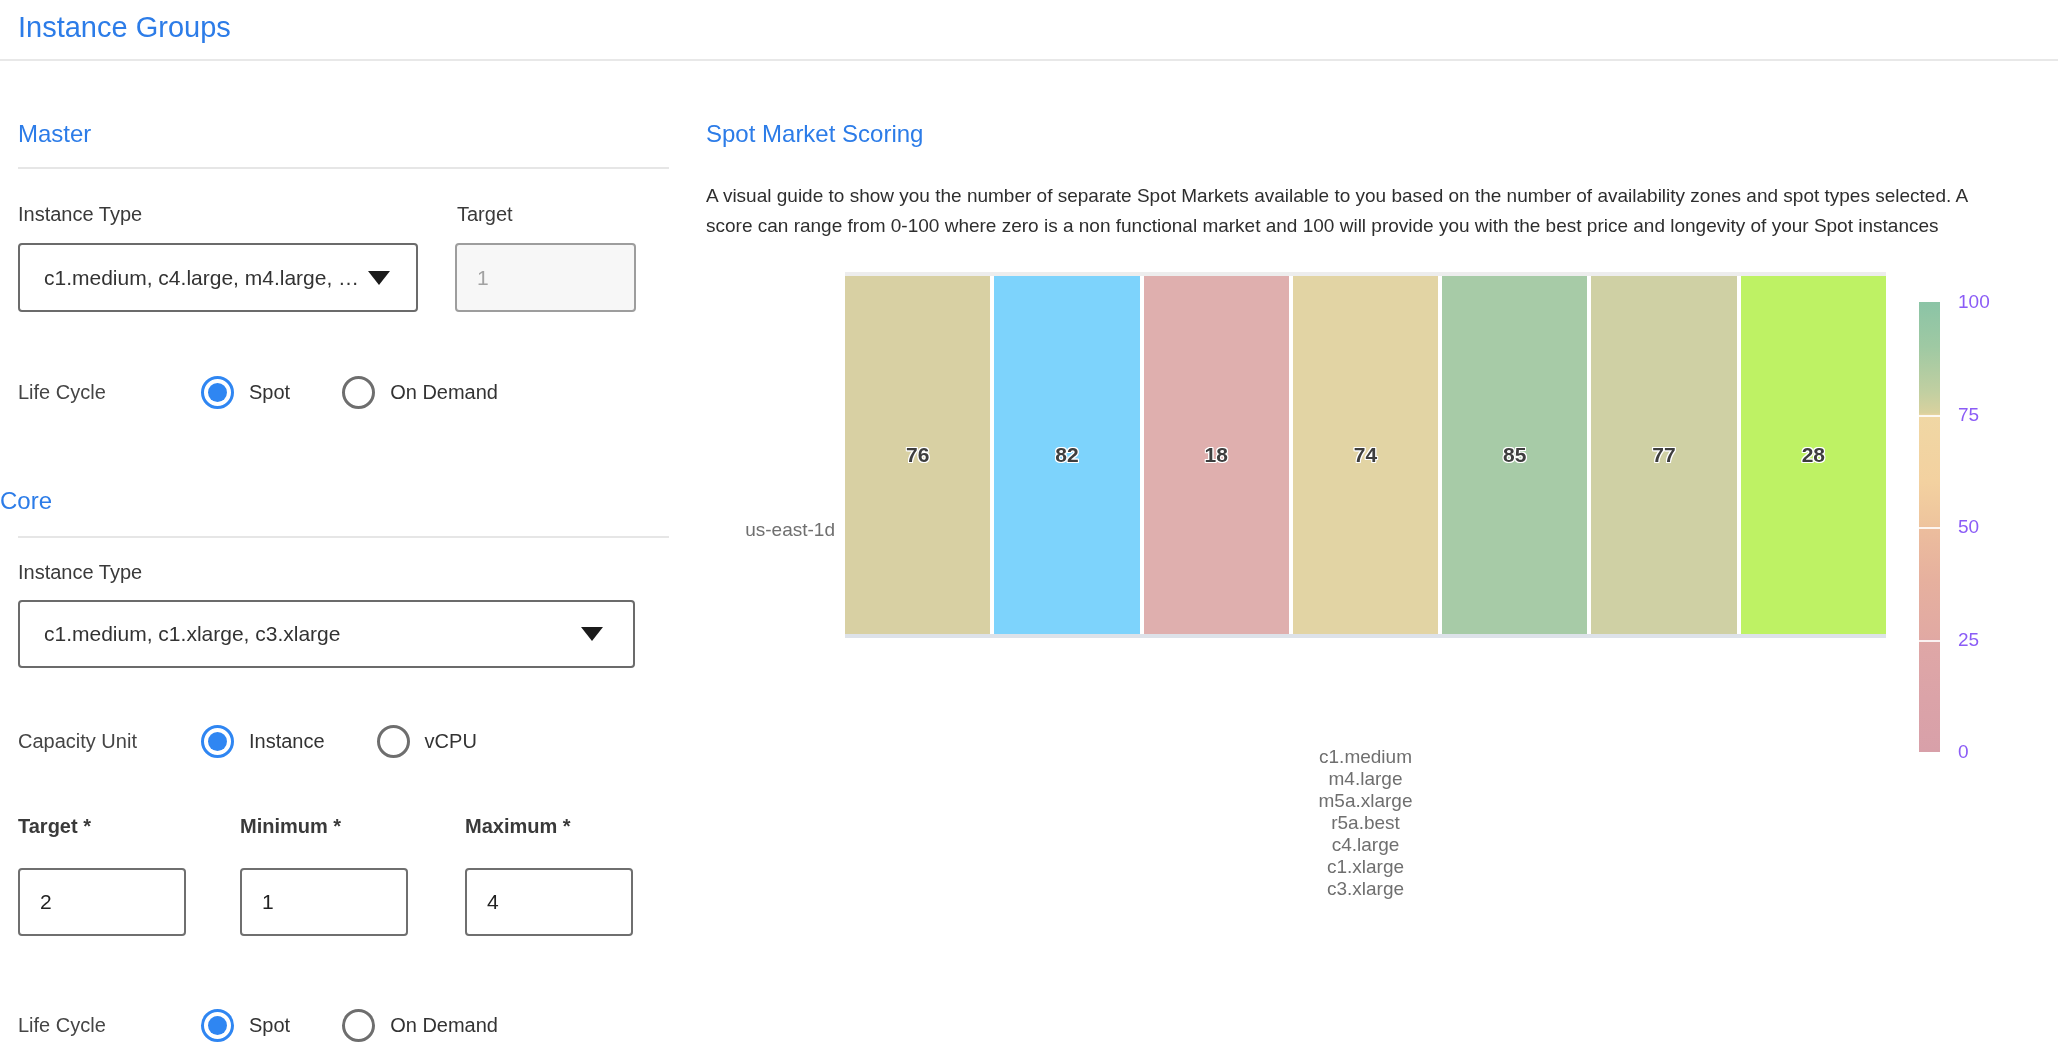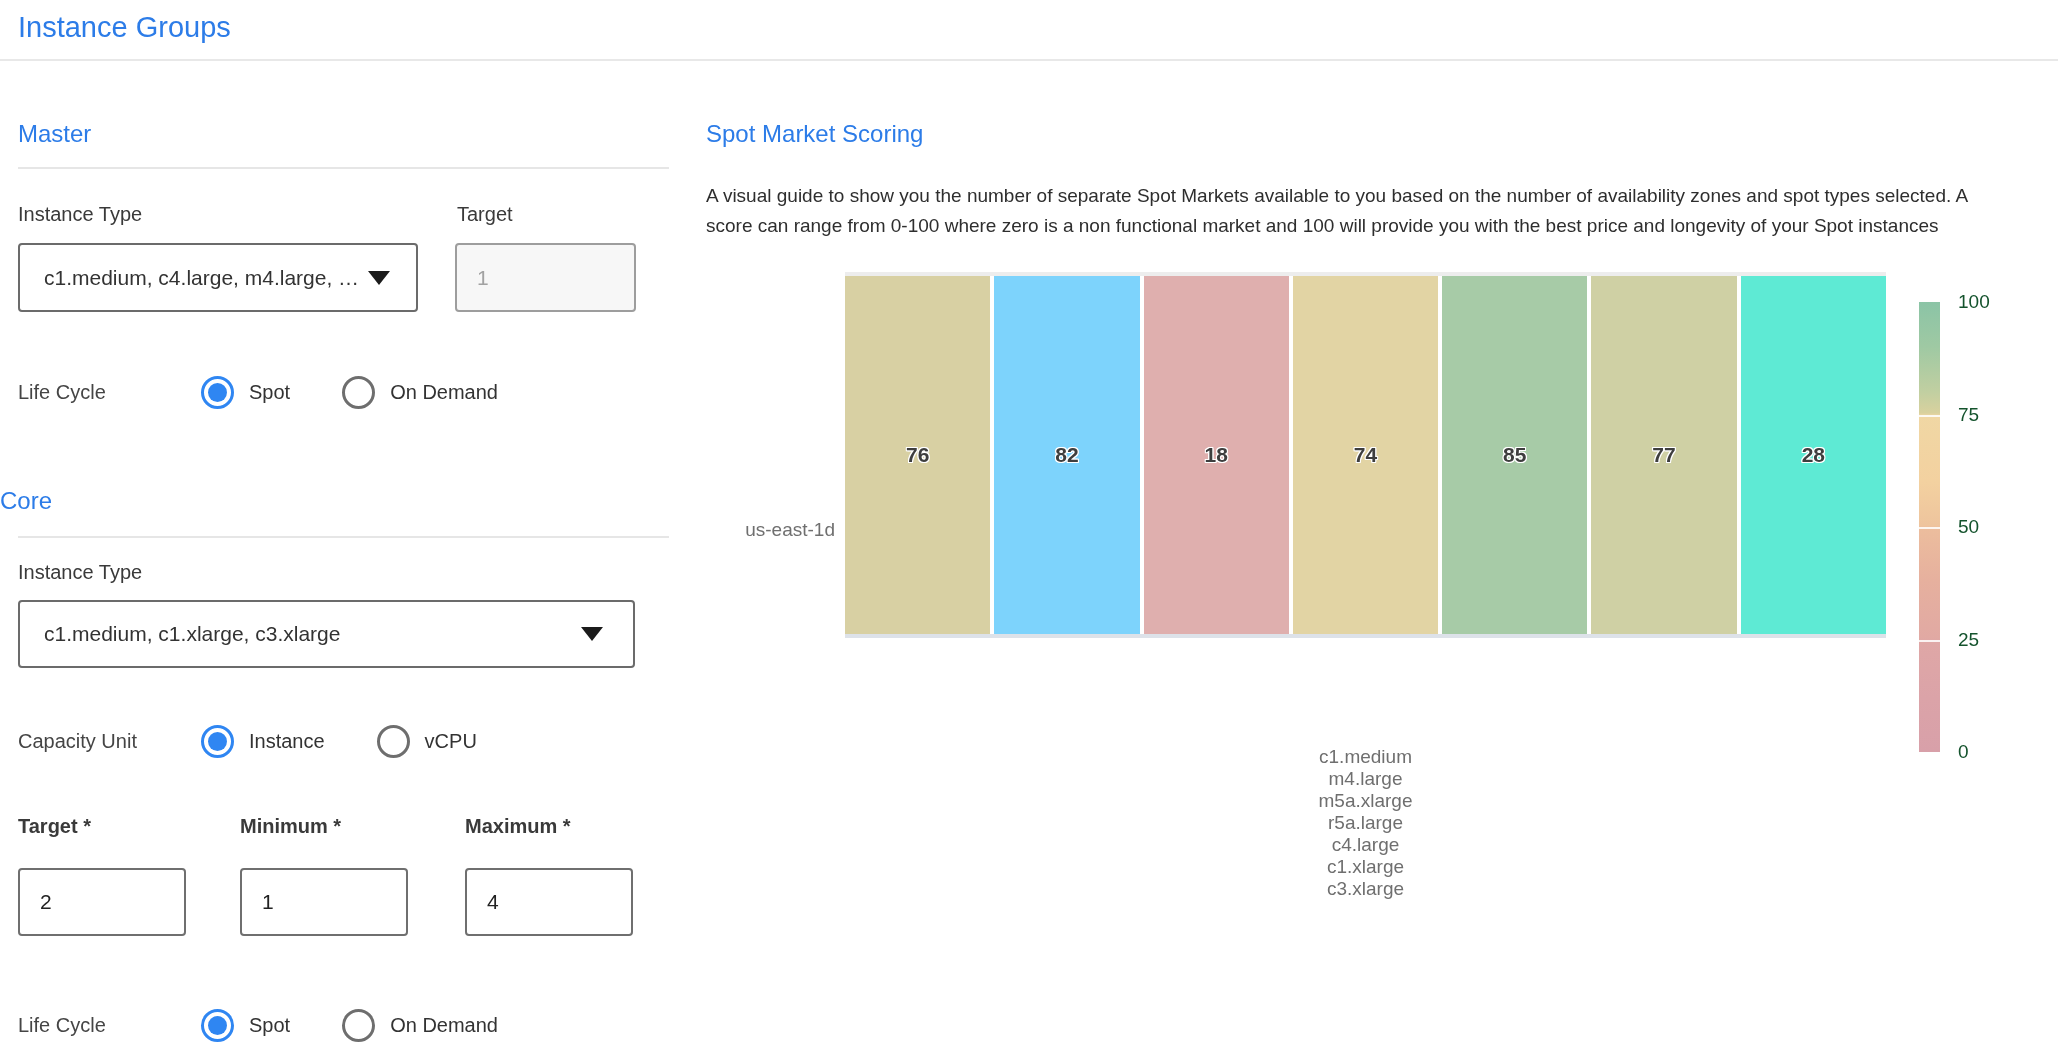--- a/index.html
+++ b/index.html
@@ -46,21 +46,21 @@
   .hm-cell { flex:1 1 0; display:flex; align-items:center; justify-content:center; }
   .hm-val { font-size:21px; font-weight:600; color:#3e3e3e;
             text-shadow:1px 0 0 #fff,-1px 0 0 #fff,0 1px 0 #fff,0 -1px 0 #fff,
                         1px 1px 0 #fff,-1px -1px 0 #fff,1px -1px 0 #fff,-1px 1px 0 #fff; }
   .hm-xlabels { position:absolute; left:845px; top:746px; width:1041px; display:flex; column-gap:12px;flex-direction:column; }
   .hm-xlabel { flex:1 1 0; text-align:center; font-size:19px; color:#6f6f6f; }
 
   .hm-colorbar { position:absolute; left:1919px; top:302px; width:21px; height:450px; }
   .cb-line { position:absolute; left:0; width:100%; height:2px; background:rgba(255,255,255,0.85); }
   .cb-ticks { position:absolute; left:1958px; top:302px; width:70px; height:450px; }
-  .cb-tick { position:absolute; left:0; font-size:19px; color:#14532d; line-height:22px; }
+  .cb-tick { position:absolute; left:0; font-size:19px; color:#8b5cf6; line-height:22px; }
 </style>
 </head>
 <body>
 
 <div class="page">
 
   <div class="page-title">Instance Groups</div>
   <div class="hr-full"></div>
 
   <div class="section-heading" style="left:18px; top:120px;">Master</div>
@@ -135,29 +135,29 @@
       </div>
       <div class="hm-cell" style="background: rgb(226, 212, 164);">
         <span class="hm-val">74</span>
       </div>
       <div class="hm-cell" style="background: rgb(167, 203, 167);">
         <span class="hm-val">85</span>
       </div>
       <div class="hm-cell" style="background: rgb(207, 208, 164);">
         <span class="hm-val">77</span>
       </div>
-      <div class="hm-cell" style="background: #5eead4;">
+      <div class="hm-cell" style="background: #bef264;">
         <span class="hm-val">28</span>
       </div>
     </div>
   <div class="hm-xlabels" id="hm-xlabels">
       <div class="hm-xlabel">c1.medium</div>
       <div class="hm-xlabel">m4.large</div>
       <div class="hm-xlabel">m5a.xlarge</div>
-      <div class="hm-xlabel">r5a.large</div>
+      <div class="hm-xlabel">r5a.best</div>
       <div class="hm-xlabel">c4.large</div>
       <div class="hm-xlabel">c1.xlarge</div>
       <div class="hm-xlabel">c3.xlarge</div>
     </div>
 
   <div class="hm-colorbar" id="hm-colorbar" style="background: linear-gradient(rgb(139, 196, 166) 0%, rgb(159, 201, 163) 10%, rgb(193, 207, 161) 20%, rgb(216, 209, 158) 24.6%, rgb(240, 215, 164) 25.4%, rgb(243, 209, 160) 40%, rgb(238, 196, 157) 49.6%, rgb(236, 189, 157) 50.4%, rgb(230, 176, 158) 62%, rgb(225, 169, 163) 74.6%, rgb(223, 167, 166) 75.4%, rgb(219, 163, 168) 88%, rgb(216, 160, 169) 100%);">
     <div class="cb-line" style="top:25%;"></div>
     <div class="cb-line" style="top:50%;"></div>
     <div class="cb-line" style="top:75%;"></div>
   </div>

